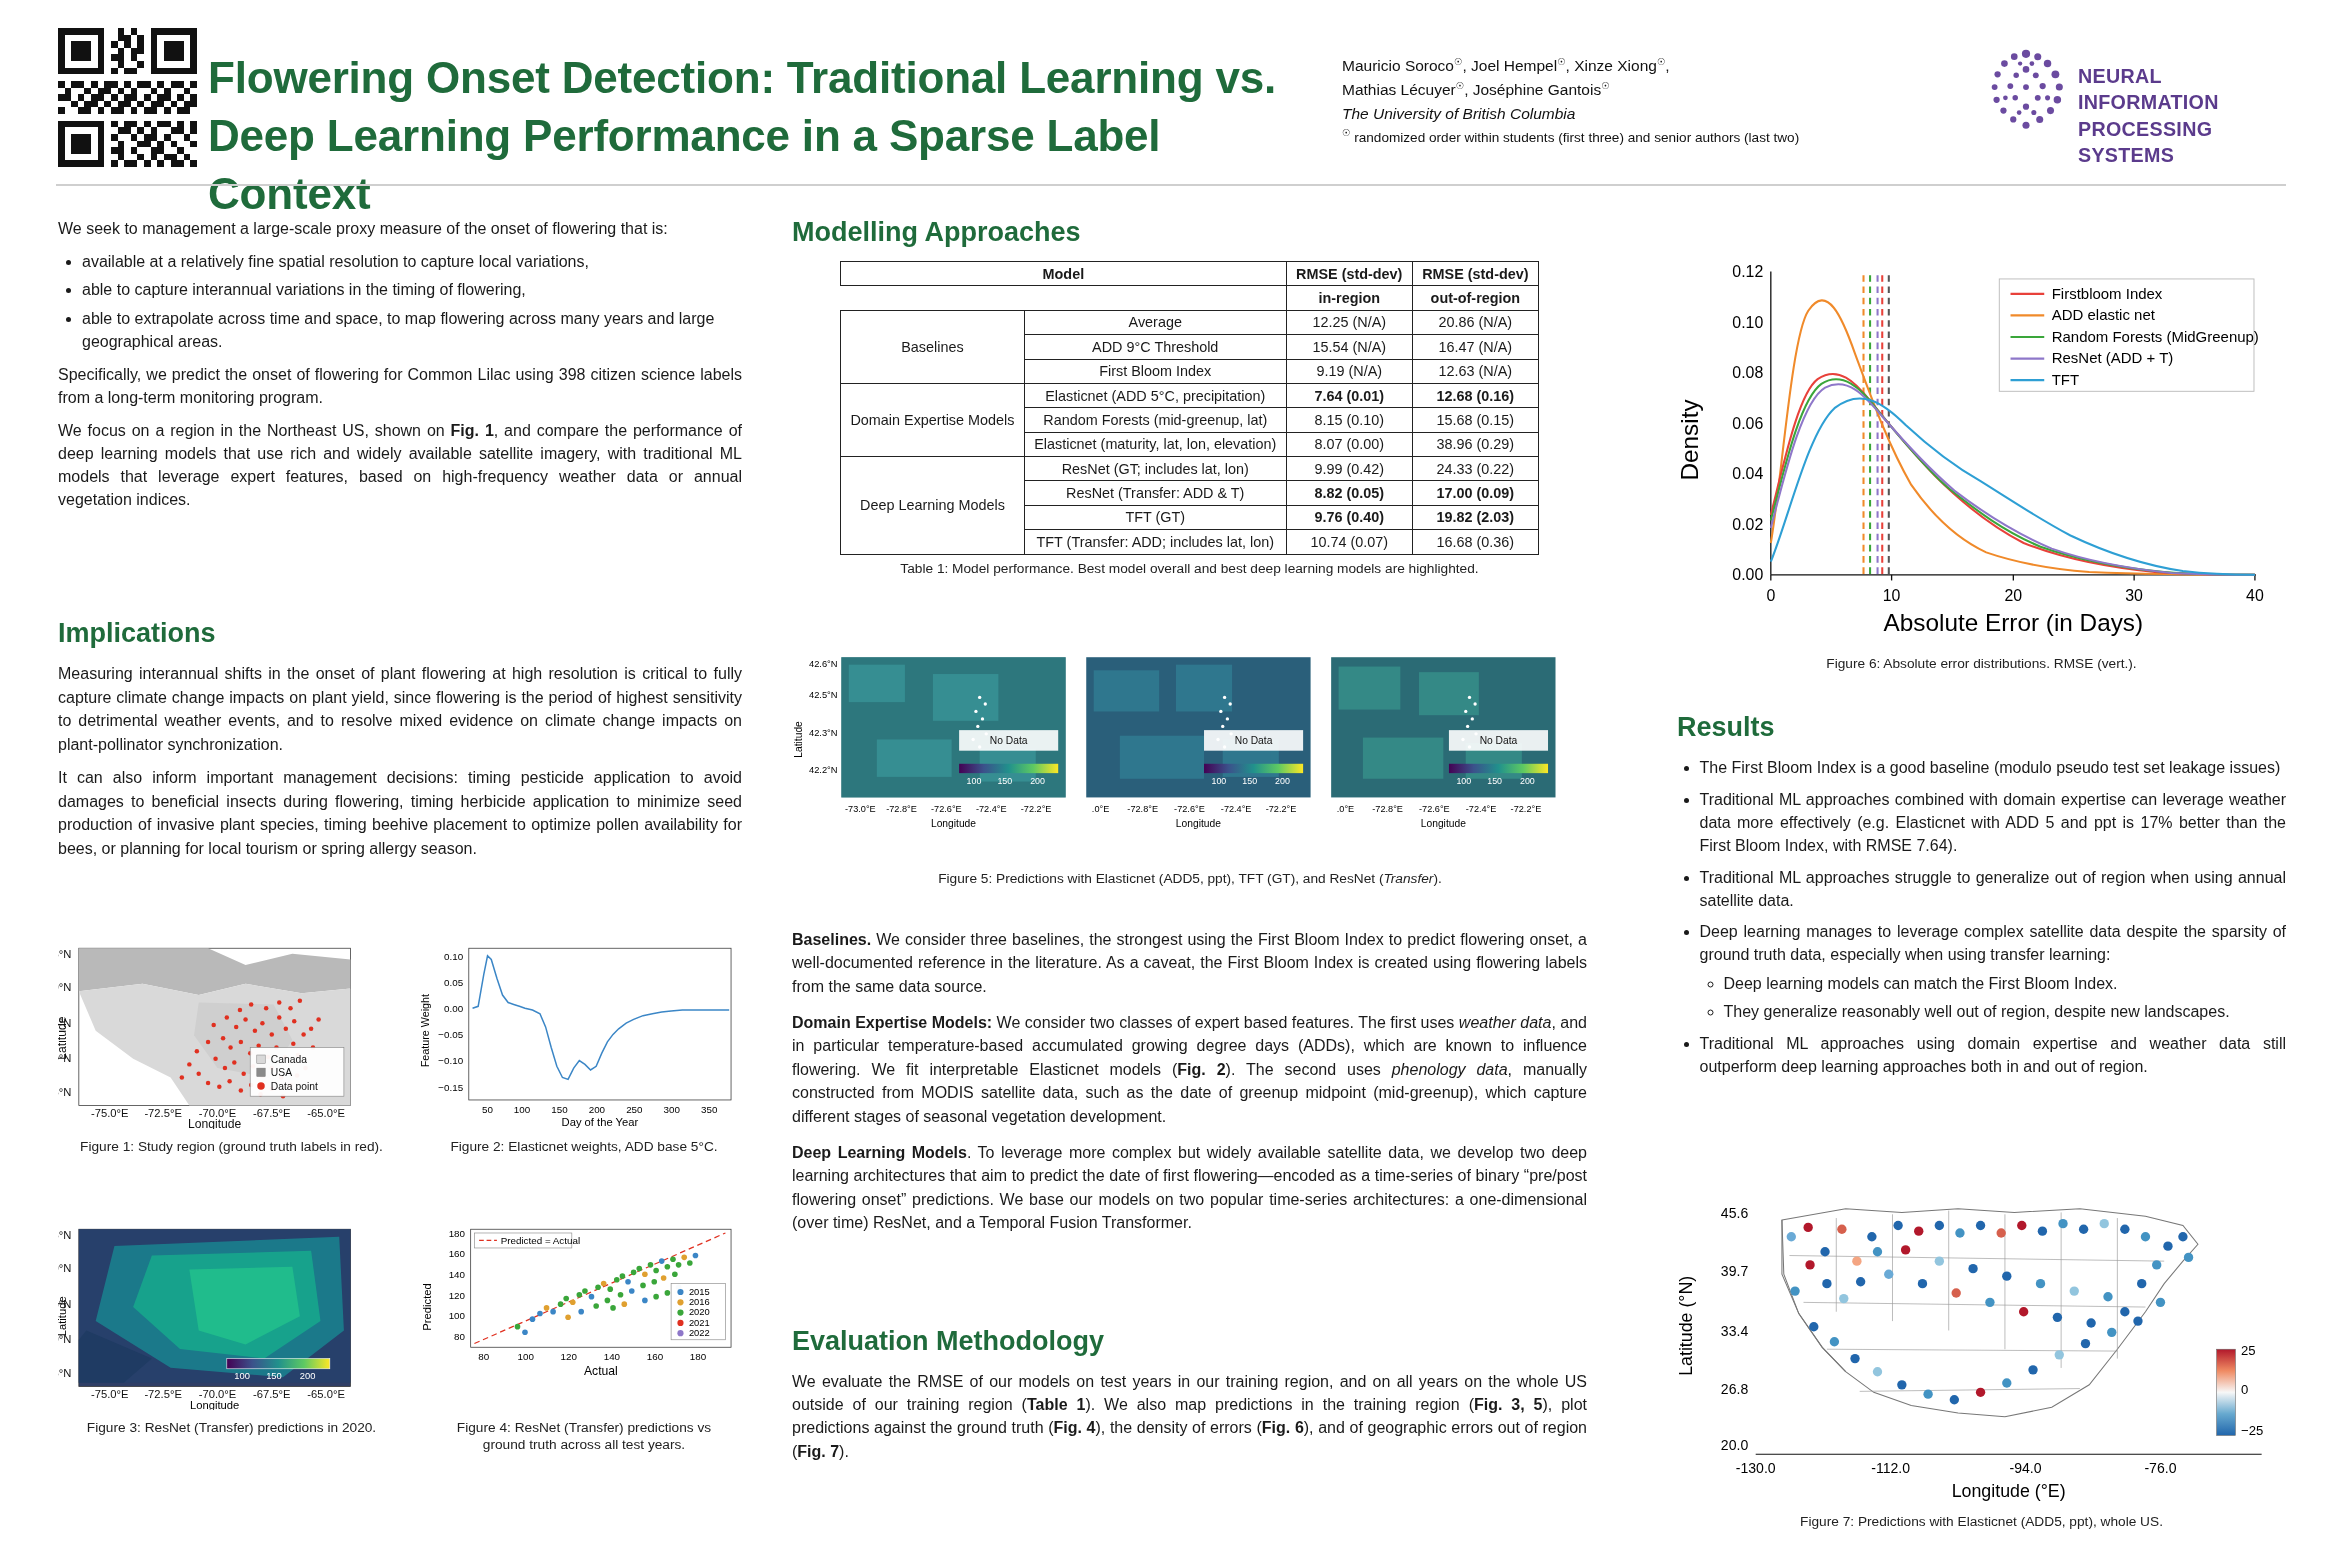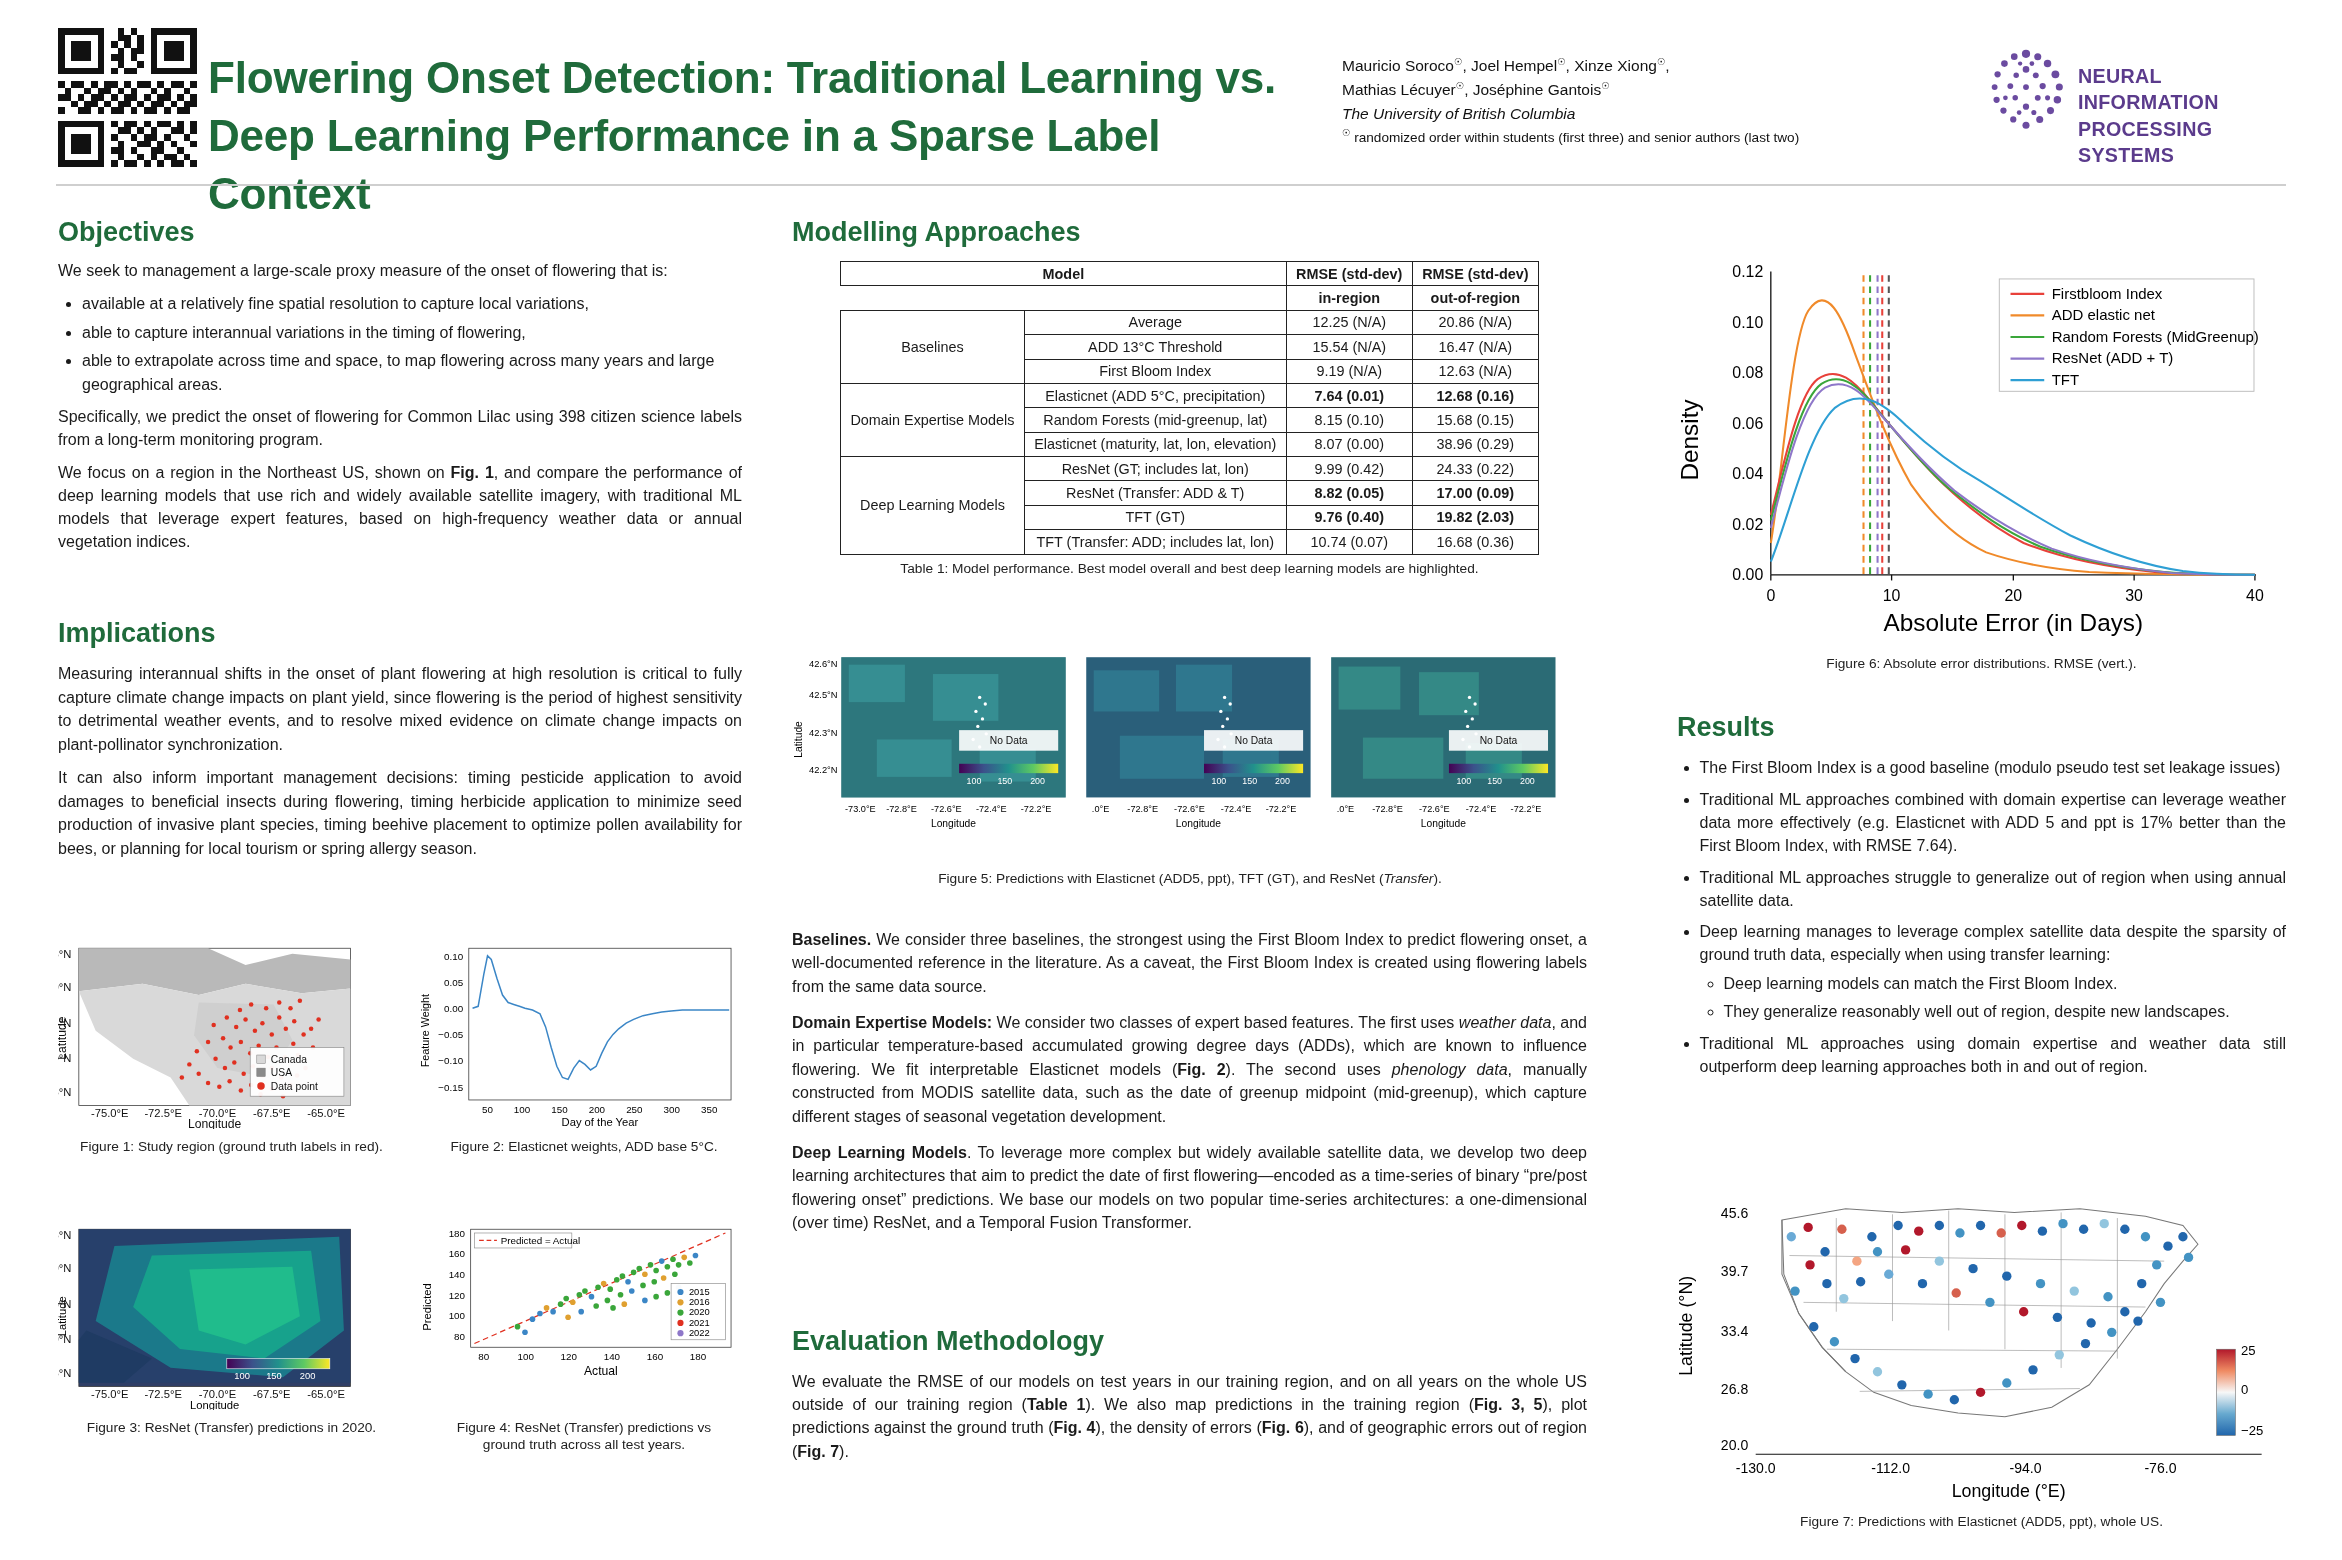--- a/index.html
+++ b/index.html
@@ -249,21 +249,20 @@
       </svg>
       <div class="logo-text">
         <div>NEURAL INFORMATION</div>
         <div>PROCESSING SYSTEMS</div>
       </div>
     </div>
     <div class="hdr-rule"></div>
   </div>
 
   <div id="objectives">
-    <h2 class="sec">Objectives</h2>
     <p class="body">We seek to management a large-scale proxy measure of the onset of flowering that is:</p>
     <ul class="bullets">
       <li>available at a relatively fine spatial resolution to capture local variations,</li>
       <li>able to capture interannual variations in the timing of flowering,</li>
       <li>able to extrapolate across time and space, to map flowering across many years and large geographical areas.</li>
     </ul>
     <p class="body">Specifically, we predict the onset of flowering for Common Lilac using 398 citizen science labels from a long-term monitoring program.</p>
     <p class="body"><span>We focus on a region in the Northeast US, shown on </span><b>Fig. 1</b><span>, and compare the performance of deep learning models that use rich and widely available satellite imagery, with traditional ML models that leverage expert features, based on high-frequency weather data or annual vegetation indices.</span></p>
   </div>
 
@@ -529,21 +528,21 @@
         </tr>
       </thead>
       <tbody>
         <tr>
           <td rowspan="3">Baselines</td>
           <td class="modelname">Average</td>
           <td>12.25 (N/A)</td>
           <td>20.86 (N/A)</td>
         </tr>
         <tr>
-          <td class="modelname">ADD 13°C Threshold</td>
+          <td class="modelname">ADD 9°C Threshold</td>
           <td>15.54 (N/A)</td>
           <td>16.47 (N/A)</td>
         </tr>
         <tr>
           <td class="modelname">First Bloom Index</td>
           <td>9.19 (N/A)</td>
           <td>12.63 (N/A)</td>
         </tr>
 
         <tr>

